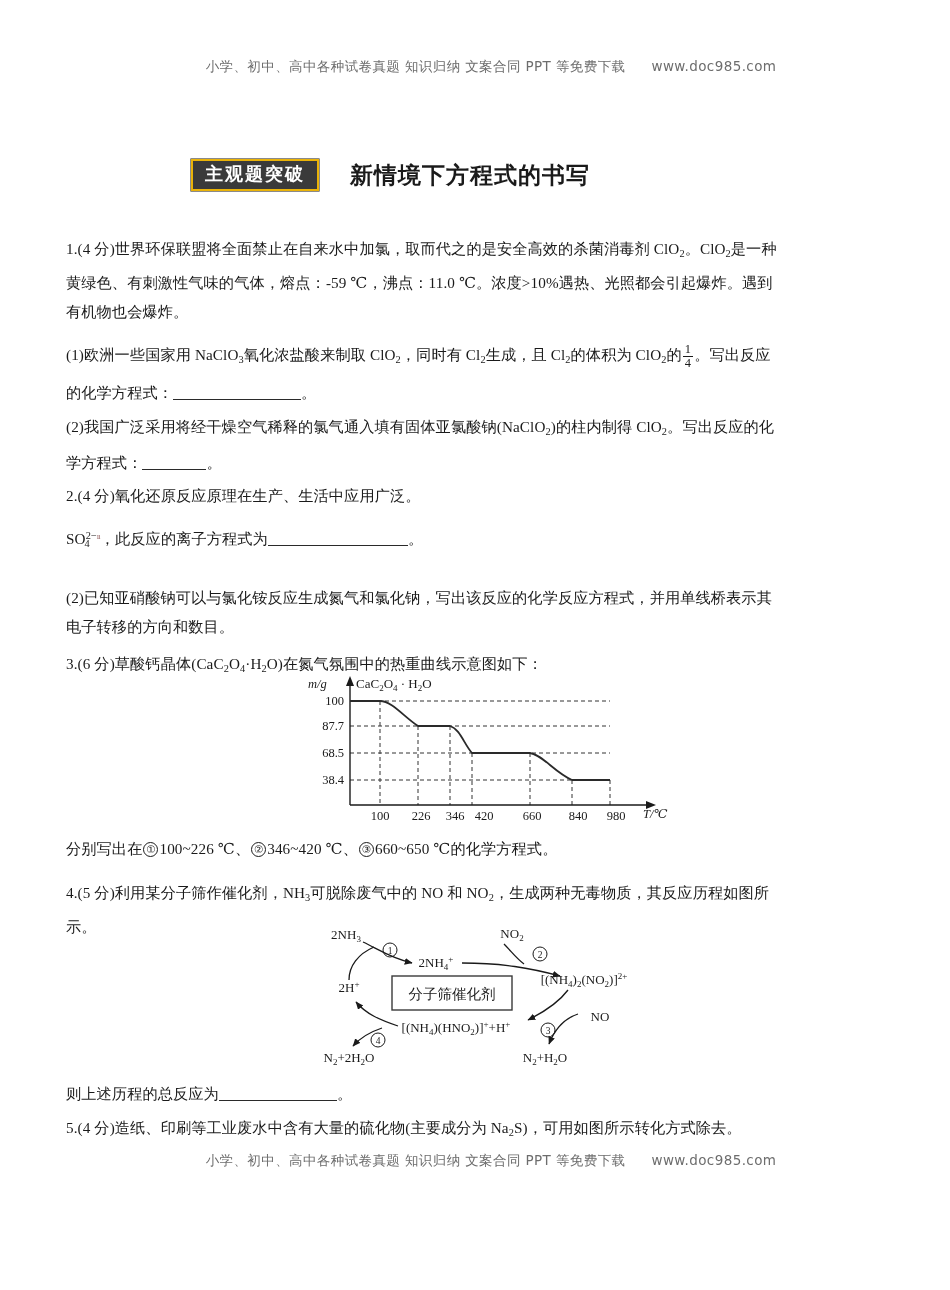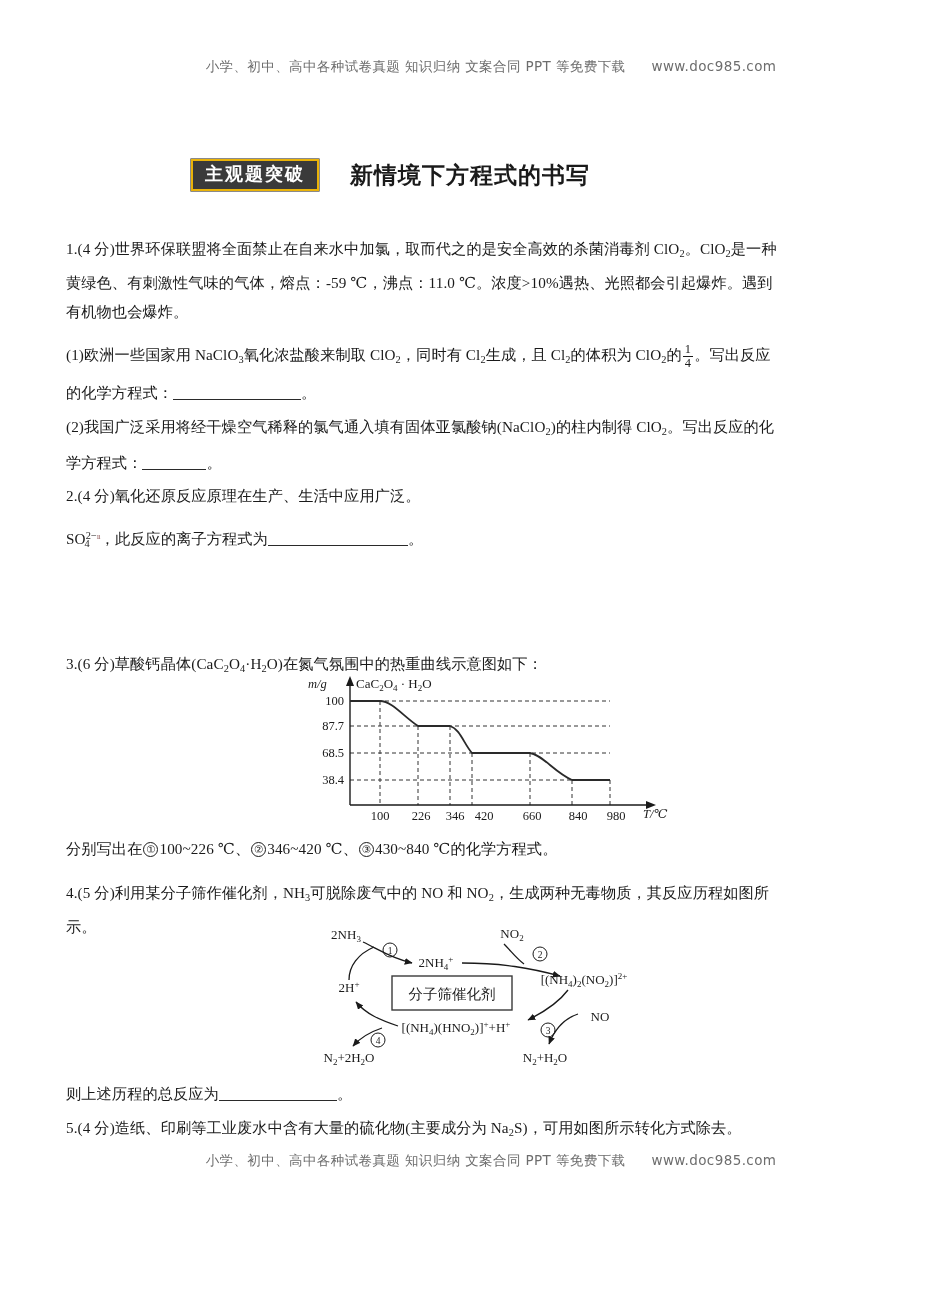--- a/index.html
+++ b/index.html
@@ -112,20 +112,24 @@
   </div>
 
   <div class="para nojust" style="top:481px;">
     <span>2.(4 分)氧化还原反应原理在生产、生活中应用广泛。</span>
   </div>
 
   <div class="para nojust" style="top:521px;">
     <span>SO</span><sup>2−</sup><span class="artifact">ıı</span><sub style="margin-left:-15px;">4</sub><span style="margin-left:10px;">，此反应的离子方程式为</span><span class="blank w3"></span><span>。</span>
   </div>
 
+  <div class="para" style="top:583px;">
+    <span>(2)已知亚硝酸钠可以与氯化铵反应生成氮气和氯化钠，写出该反应的化学反应方程式，并用单线桥表示其</span><br>
+    <span>电子转移的方向和数目。</span>
+  </div>
 
   <div class="para nojust" style="top:649px;">
     <span>3.(6 分)草酸钙晶体(CaC</span><sub>2</sub><span>O</span><sub>4</sub><span>·H</span><sub>2</sub><span>O)在氮气氛围中的热重曲线示意图如下：</span>
   </div>
 
   <svg id="tg-chart" viewBox="0 0 390 152">
 
     <text class="svgtxt" x="8" y="16" font-size="12.5" font-style="italic">m/g</text>
 
     <text class="svgtxt" x="56" y="16" font-size="13">
@@ -161,21 +165,21 @@
     <text class="svgtxt" x="121" y="148" font-size="12.5" text-anchor="middle">226</text>
     <text class="svgtxt" x="155" y="148" font-size="12.5" text-anchor="middle">346</text>
     <text class="svgtxt" x="184" y="148" font-size="12.5" text-anchor="middle">420</text>
     <text class="svgtxt" x="232" y="148" font-size="12.5" text-anchor="middle">660</text>
     <text class="svgtxt" x="278" y="148" font-size="12.5" text-anchor="middle">840</text>
     <text class="svgtxt" x="316" y="148" font-size="12.5" text-anchor="middle">980</text>
     <text class="svgtxt" x="343" y="146" font-size="12.5" font-style="italic">T/℃</text>
   </svg>
 
   <div class="para nojust" style="top:834px;">
-    <span>分别写出在</span><span class="circ">①</span><span>100~226 ℃、</span><span class="circ">②</span><span>346~420 ℃、</span><span class="circ">③</span><span>430~840 ℃的化学方程式。</span>
+    <span>分别写出在</span><span class="circ">①</span><span>100~226 ℃、</span><span class="circ">②</span><span>346~420 ℃、</span><span class="circ">③</span><span>660~650 ℃的化学方程式。</span>
   </div>
 
   <div class="para" style="top:878px;">
     <span>4.(5 分)利用某分子筛作催化剂，NH</span><sub>3</sub><span>可脱除废气中的 NO 和 NO</span><sub>2</sub><span>，生成两种无毒物质，其反应历程如图所</span><br>
     <span>示。</span>
   </div>
 
   <svg id="mechanism" viewBox="0 0 330 148">
     <defs>
       <marker id="ah" markerWidth="7" markerHeight="7" refX="5.6" refY="2.6" orient="auto">

